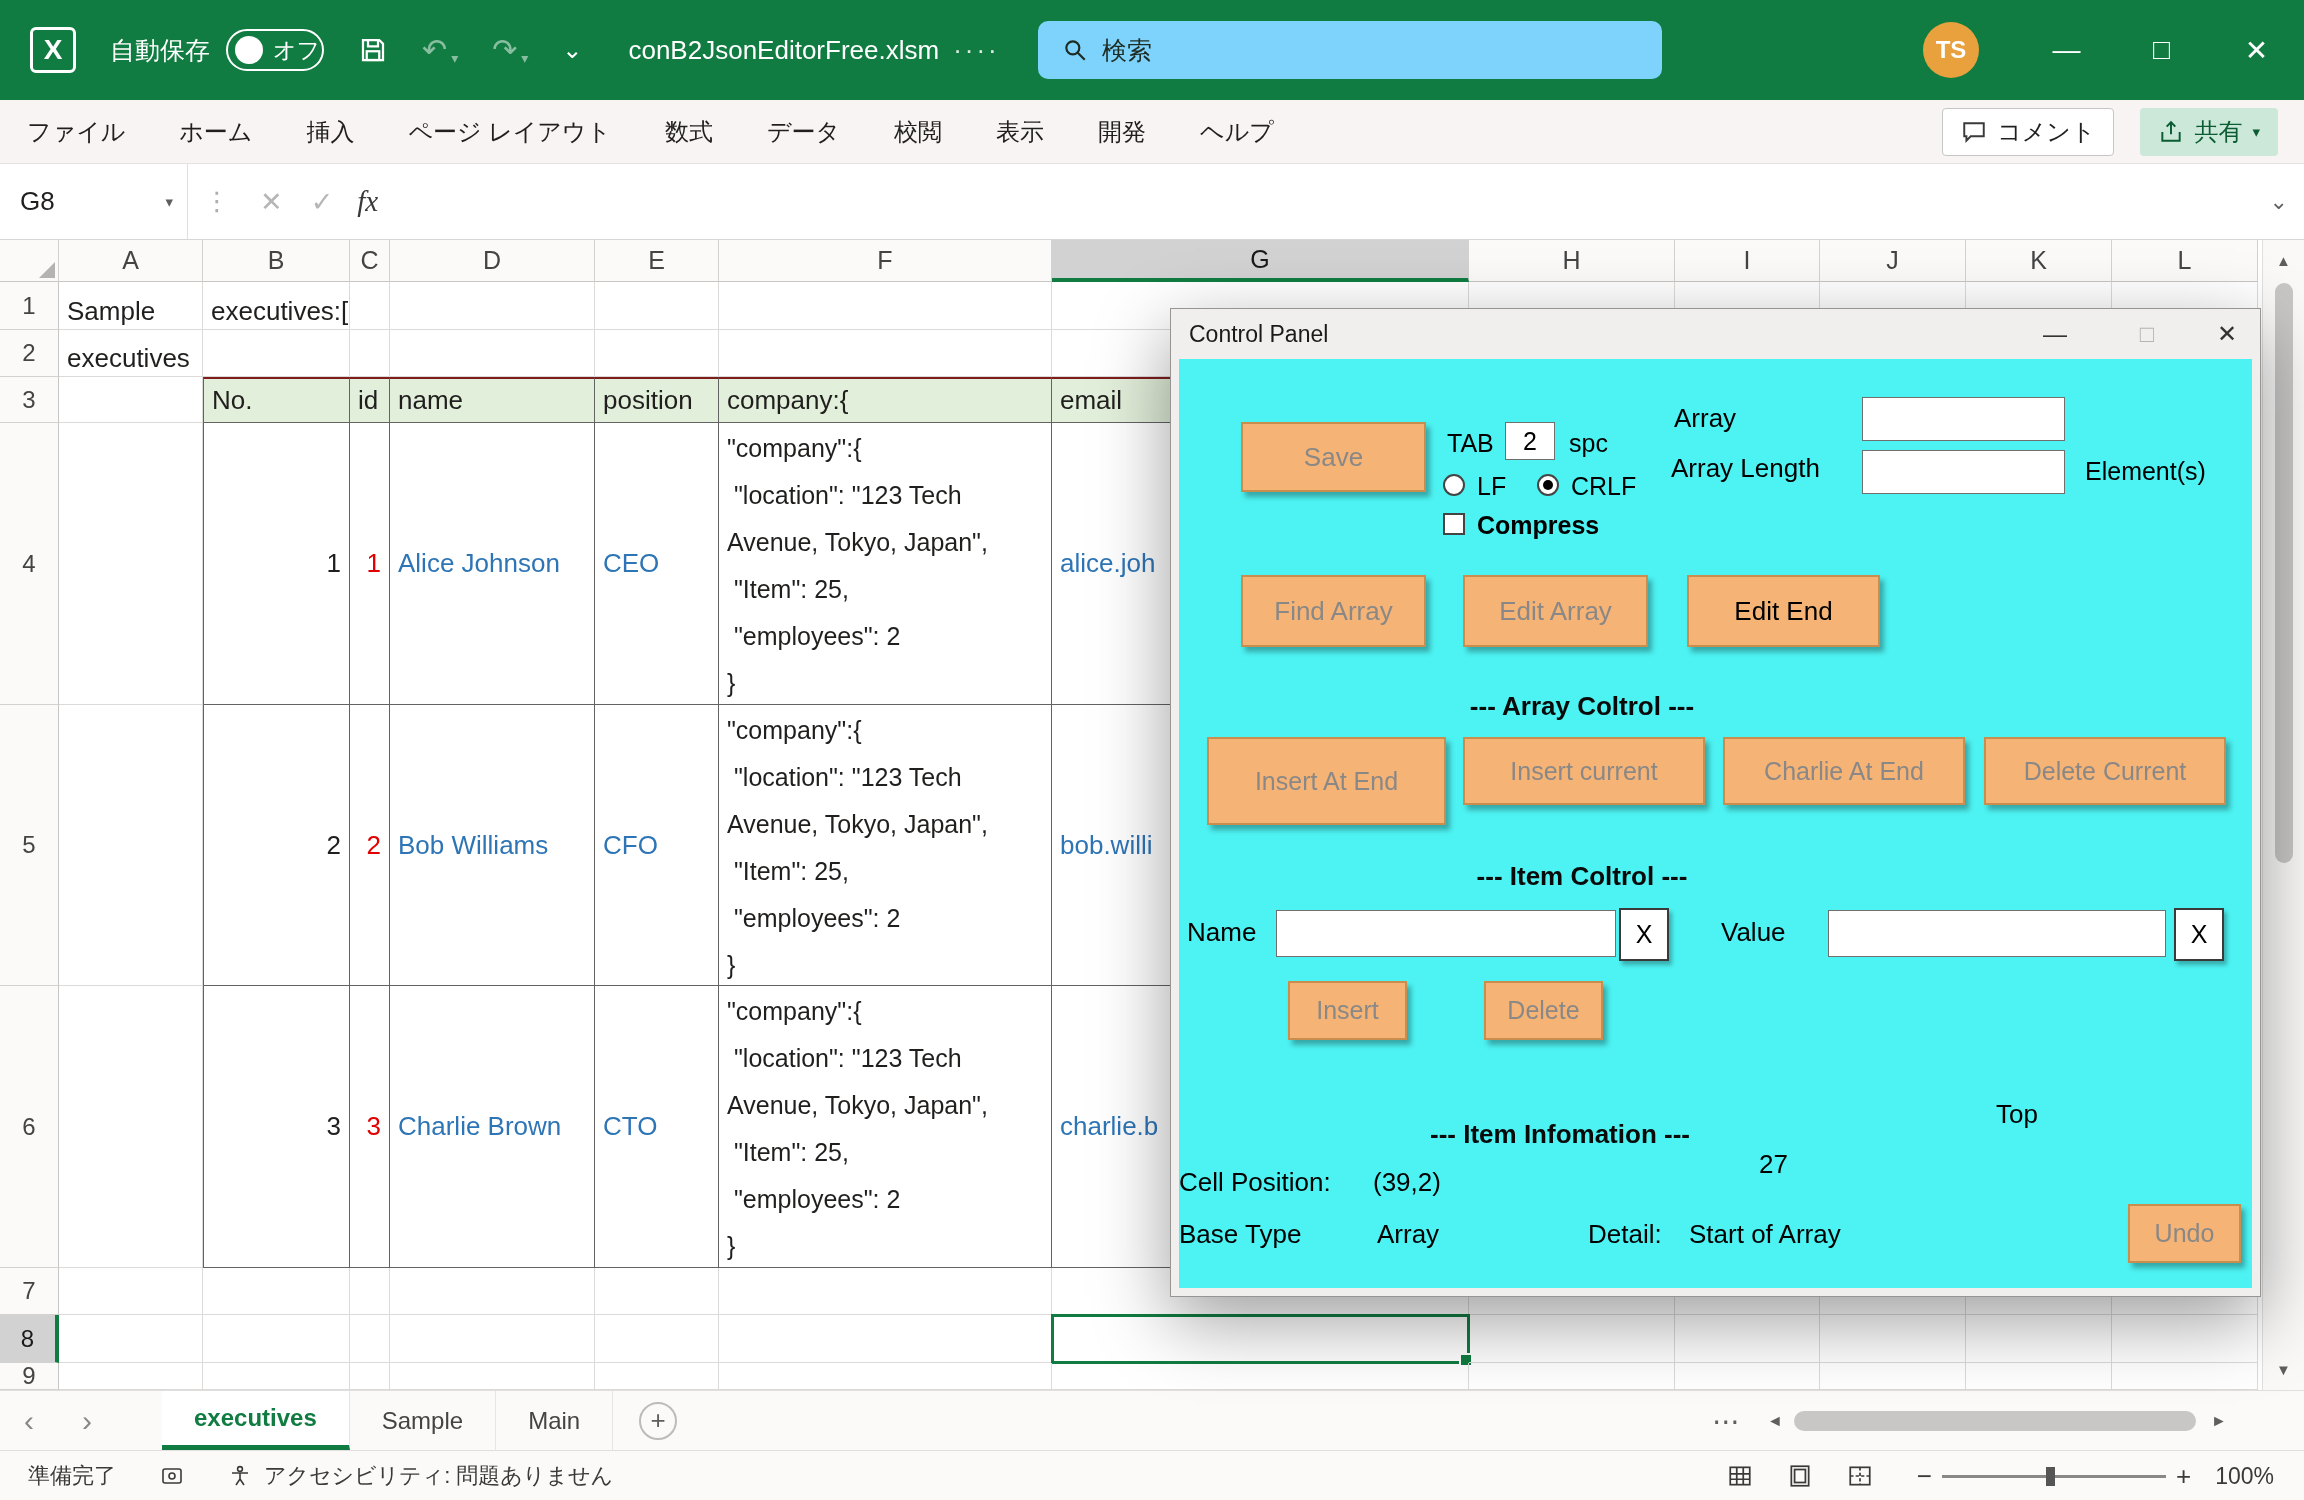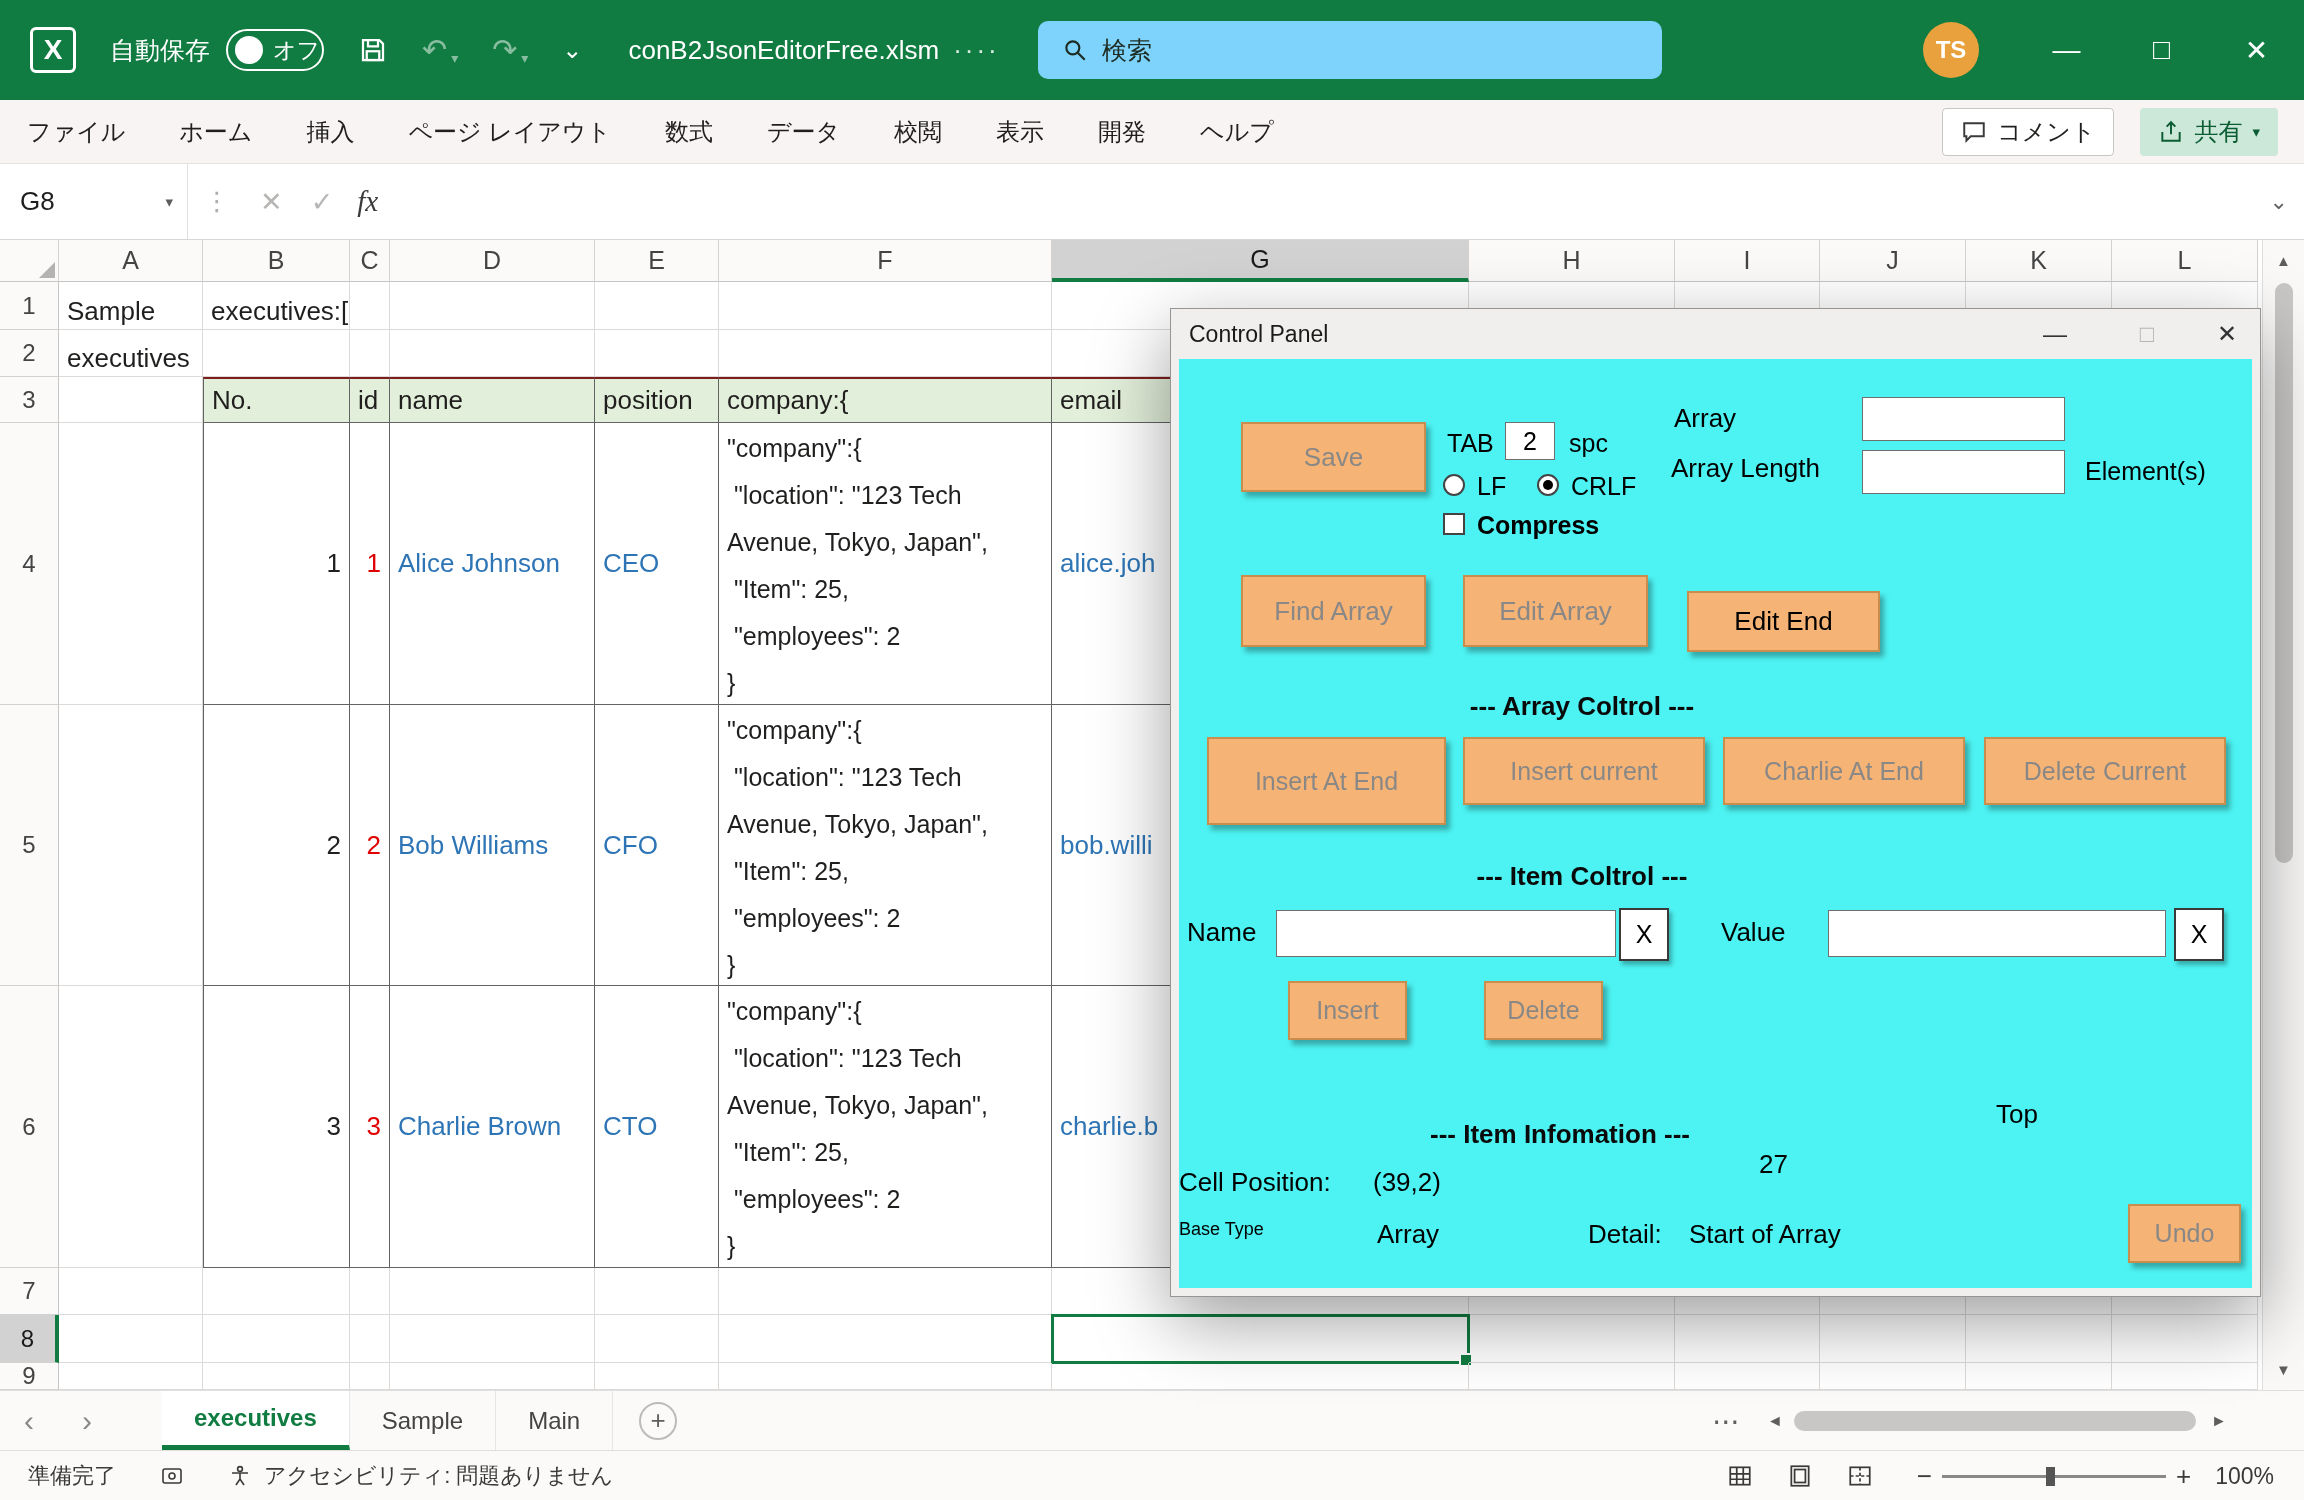--- a/index.html
+++ b/index.html
@@ -434,21 +434,21 @@
     <span class="pl" style="left:306px;top:202px;font-weight:bold">Compress</span>
 
     <span class="pl" style="left:503px;top:94px;font-size:26px">Array</span>
     <input class="pinput" style="left: 691px; top: 88px; width: 203px; height: 44px;">
     <span class="pl" style="left:500px;top:144px;font-size:26px">Array Length</span>
     <input class="pinput" style="left: 691px; top: 141px; width: 203px; height: 44px;">
     <span class="pl" style="left:914px;top:148px">Element(s)</span>
 
     <button class="obtn dis" style="left:70px;top:266px;width:185px;height:72px">Find Array</button>
     <button class="obtn dis" style="left:292px;top:266px;width:185px;height:72px">Edit Array</button>
-    <button class="obtn" style="left:516px;top:282px;width:193px;height:61px">Edit End</button>
+    <button class="obtn" style="left:516px;top:266px;width:193px;height:72px">Edit End</button>
 
     <div class="phead" style="left:0;top:382px;width:822px">--- Array Coltrol ---</div>
 
     <button class="obtn dis" style="left:36px;top:428px;width:239px;height:88px;font-size:25px">Insert At End</button>
     <button class="obtn dis" style="left:292px;top:428px;width:242px;height:68px;font-size:25px">Insert current</button>
     <button class="obtn dis" style="left:552px;top:428px;width:242px;height:68px;font-size:25px">Charlie At End</button>
     <button class="obtn dis" style="left:813px;top:428px;width:242px;height:68px;font-size:25px">Delete Current</button>
 
     <div class="phead" style="left:0;top:552px;width:822px">--- Item Coltrol ---</div>
 
@@ -461,21 +461,21 @@
 
     <button class="obtn dis" style="left:117px;top:672px;width:119px;height:59px;font-size:25px">Insert</button>
     <button class="obtn dis" style="left:313px;top:672px;width:119px;height:59px;font-size:25px">Delete</button>
 
     <span class="pl" style="left:825px;top:790px;font-size:26px">Top</span>
     <div class="phead" style="left:0;top:810px;width:778px">--- Item Infomation ---</div>
     <span class="pl" style="left:588px;top:840px;font-size:26px">27</span>
 
     <span class="pl" style="left:8px;top:858px;font-size:26px">Cell Position:</span>
     <span class="pl" style="left:202px;top:858px;font-size:26px">(39,2)</span>
-    <span class="pl" style="left:8px;top:910px;font-size:18px">Base Type</span>
+    <span class="pl" style="left:8px;top:910px;font-size:26px">Base Type</span>
     <span class="pl" style="left:206px;top:910px;font-size:26px">Array</span>
     <span class="pl" style="left:417px;top:910px;font-size:26px">Detail:</span>
     <span class="pl" style="left:518px;top:910px;font-size:26px">Start of Array</span>
 
     <button class="obtn dis" style="left:957px;top:895px;width:113px;height:59px;font-size:25px">Undo</button>
   </div>
 
   <div class="sheettabs">
     <span class="stnav">‹</span>
     <span class="stnav">›</span>

